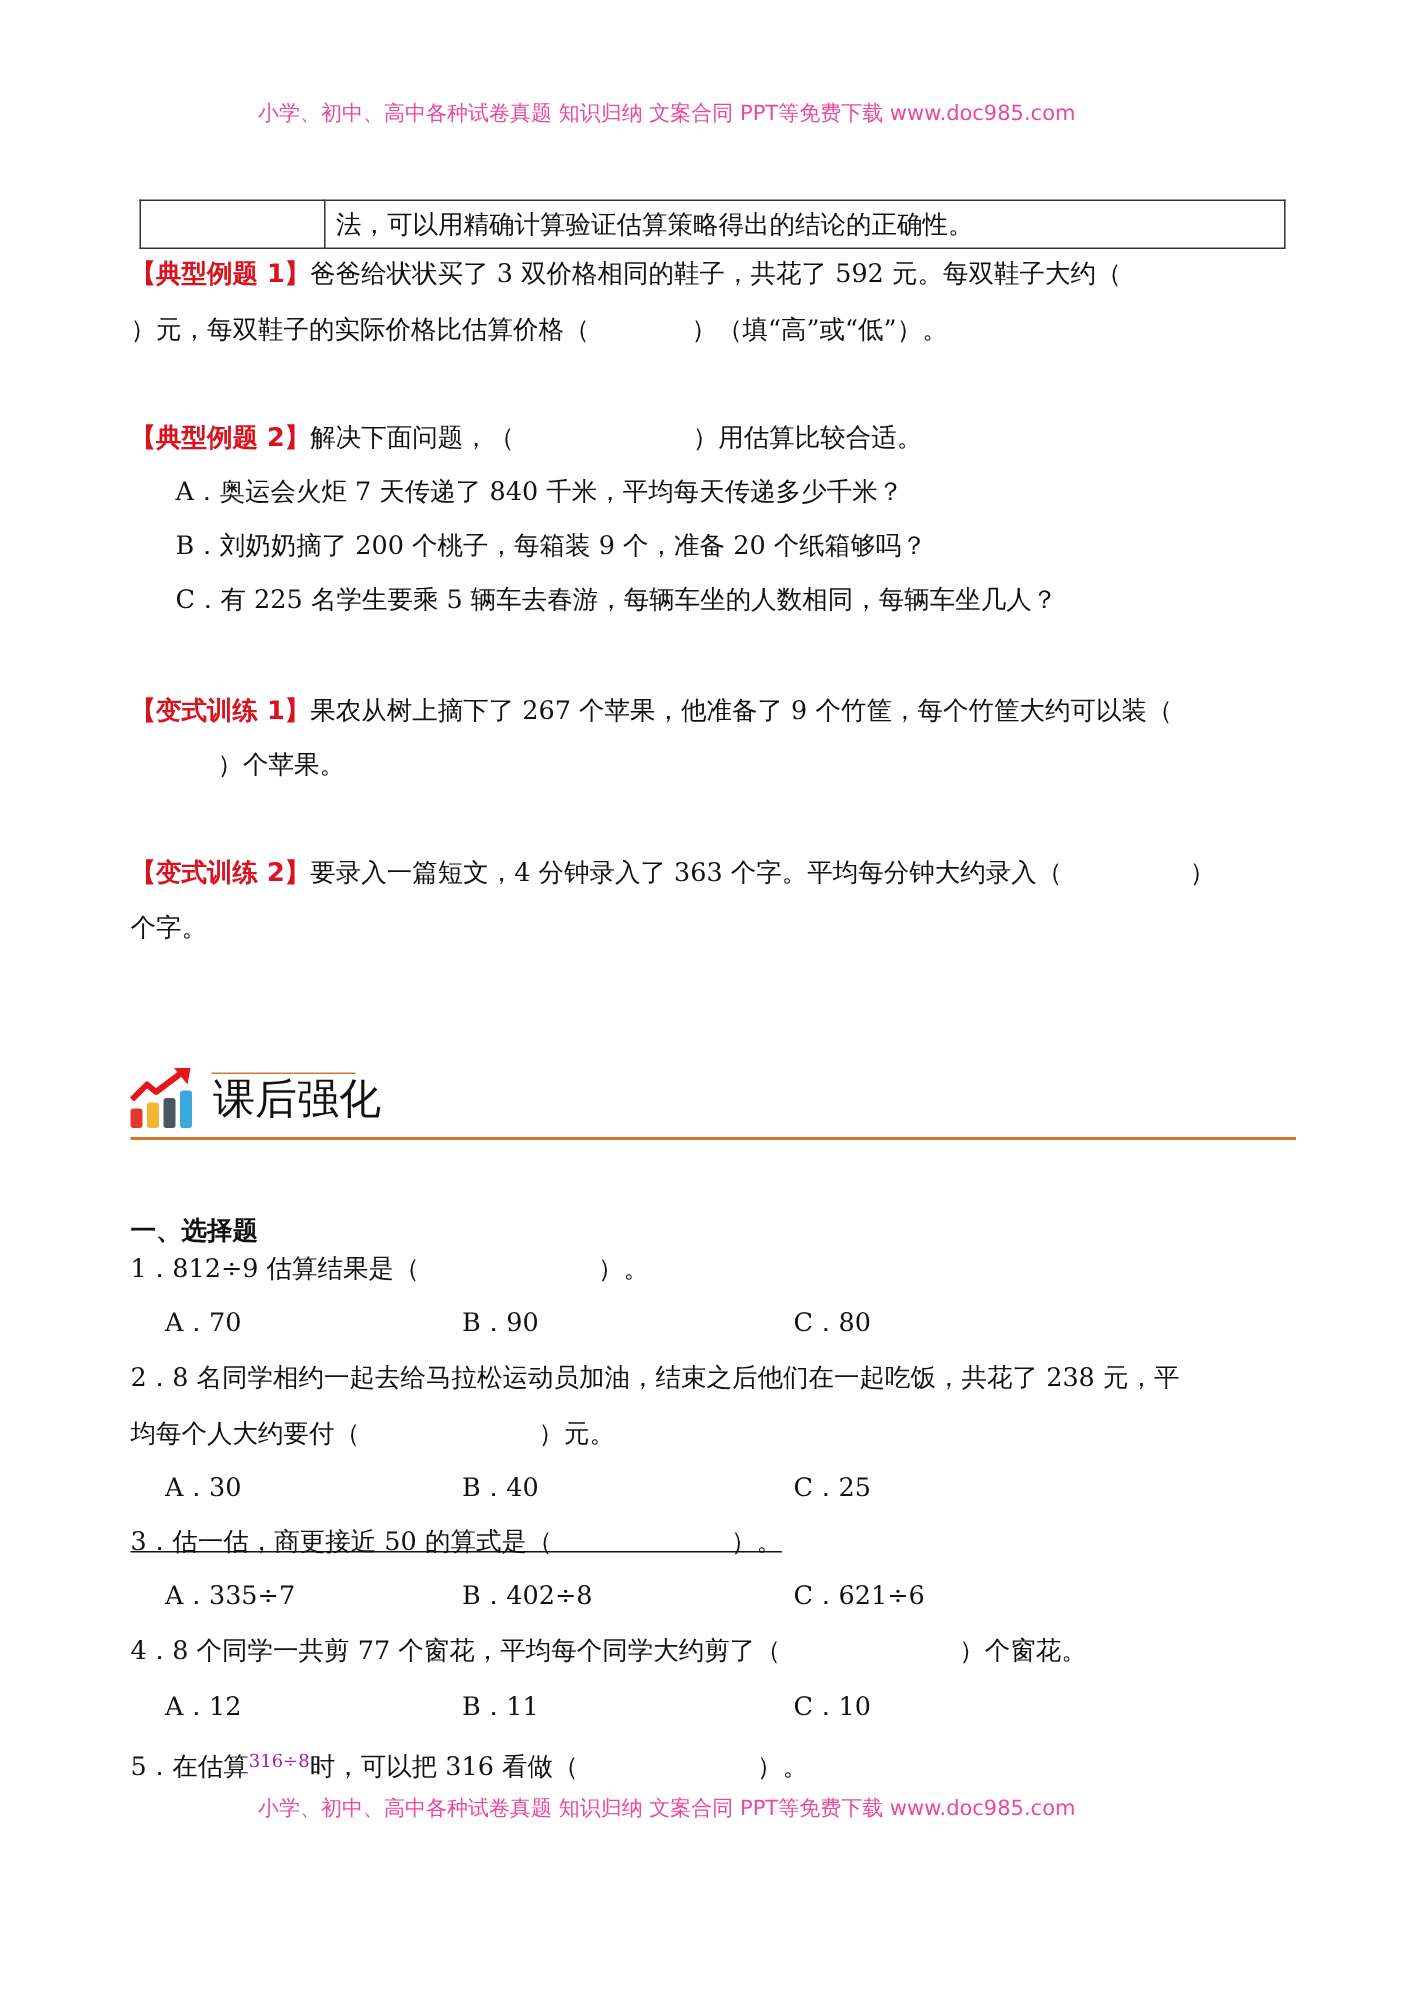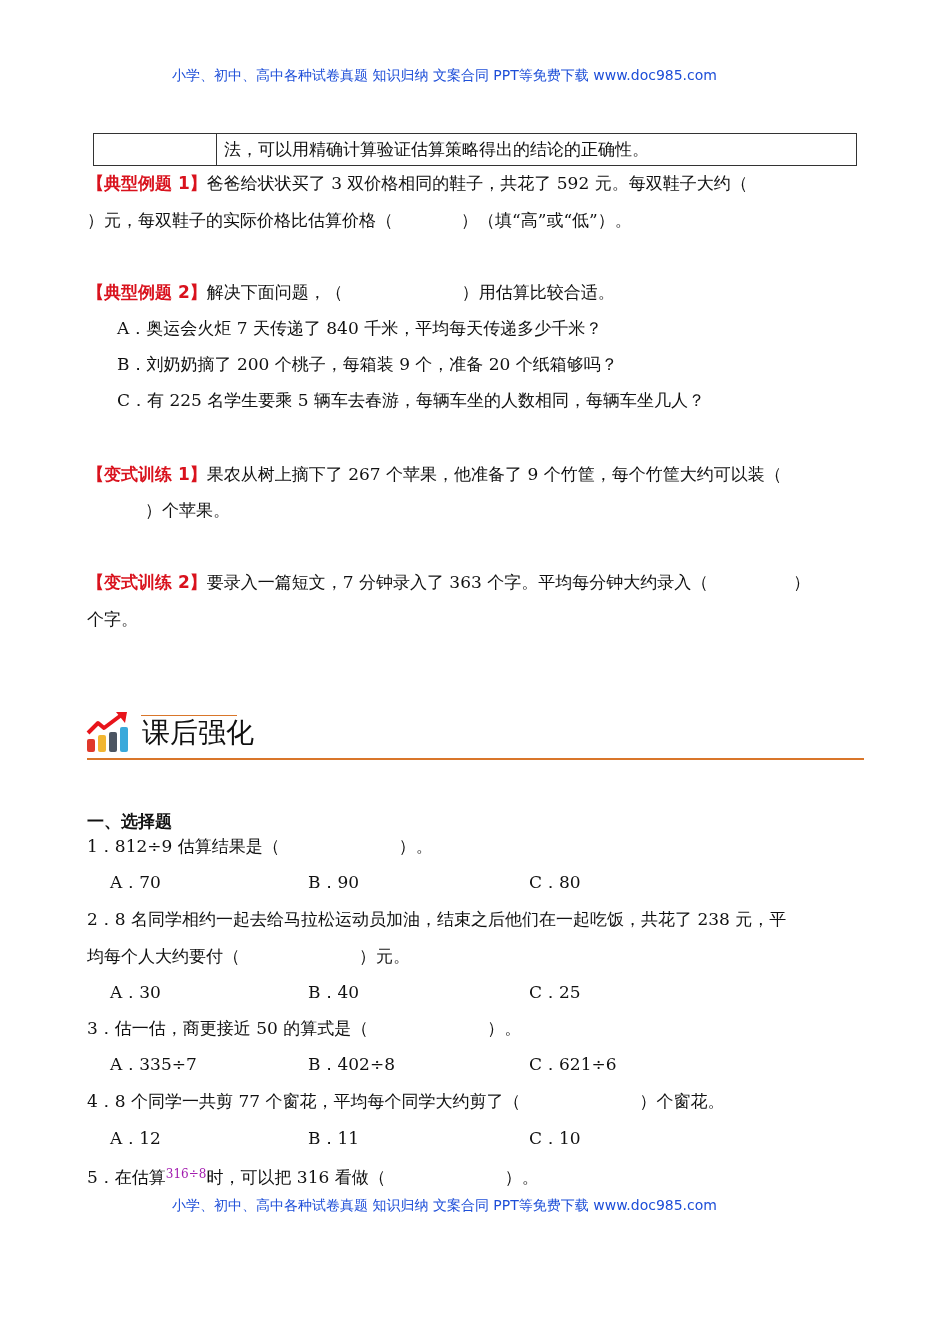--- a/index.html
+++ b/index.html
@@ -1,19 +1,19 @@
 <!DOCTYPE html>
 <html><head>
   <meta charset="utf-8">
   <style>
     * { margin: 0; padding: 0; box-sizing: border-box; }
     html, body { width: 950px; height: 1344px; background: #ffffff; }
     body { position: relative; font-family: "DejaVu Serif", "Liberation Serif", serif; color: #111; overflow: hidden; }
     .abs { position: absolute; white-space: nowrap; }
-    .hdr { font-family: "DejaVu Sans", "Liberation Sans", sans-serif; font-size: 14px; color: #1d4ed8; }
+    .hdr { font-family: "DejaVu Sans", "Liberation Sans", sans-serif; font-size: 14px; color: #ec4899; }
     .line { font-size: 17px; line-height: 22px; }
     .red { color: #d9121d; font-weight: bold; font-family: "DejaVu Sans", "Liberation Sans", sans-serif; }
     table.tbl { position: absolute; left: 93px; top: 133px; width: 764px; height: 33px; border-collapse: collapse; }
     table.tbl td { border: 1px solid #333; font-size: 17px; padding: 0 0 0 7px; vertical-align: middle; }
     .sec-title { font-family: "DejaVu Sans", "Liberation Sans", sans-serif; font-size: 28px; color: #111; }
     .rule { position: absolute; left: 87px; top: 758px; width: 777px; height: 2px; background: #d9762a; }
     .rule-short { position: absolute; left: 141px; top: 715px; width: 96px; height: 1px; background: #d9762a; }
     .bold { font-weight: bold; font-family: "DejaVu Sans", "Liberation Sans", sans-serif; }
     .frac { font-size: 12px; vertical-align: 5px; color: #a21caf; }
   </style>
@@ -42,21 +42,21 @@
 <div class="abs line" style="left:117px; top:317px;">A．奥运会火炬 7 天传递了 840 千米，平均每天传递多少千米？</div>
 <div class="abs line" style="left:117px; top:353px;">B．刘奶奶摘了 200 个桃子，每箱装 9 个，准备 20 个纸箱够吗？</div>
 <div class="abs line" style="left:117px; top:389px;">C．有 225 名学生要乘 5 辆车去春游，每辆车坐的人数相同，每辆车坐几人？</div>
 
 <div class="abs line" style="left:87px; top:463px;">
   <span class="red">【变式训练 1】</span><span>果农从树上摘下了 267 个苹果，他准备了 9 个竹筐，每个竹筐大约可以装（</span>
 </div>
 <div class="abs line" style="left:145px; top:499px;">）个苹果。</div>
 
 <div class="abs line" style="left:87px; top:571px;">
-  <span class="red">【变式训练 2】</span><span>要录入一篇短文，7 分钟录入了 363 个字。平均每分钟大约录入（　　　　　）</span>
+  <span class="red">【变式训练 2】</span><span>要录入一篇短文，4 分钟录入了 363 个字。平均每分钟大约录入（　　　　　）</span>
 </div>
 <div class="abs line" style="left:87px; top:608px;">个字。</div>
 
 <div class="abs" style="left:86px; top:711px; width:44px; height:42px;">
   <svg width="44" height="42" viewBox="0 0 44 42">
     <rect x="1" y="28" width="8" height="13" rx="2" fill="#e0382b"></rect>
     <rect x="12" y="24" width="8" height="17" rx="2" fill="#f2b632"></rect>
     <rect x="23" y="21" width="8" height="20" rx="2" fill="#4c5562"></rect>
     <rect x="34" y="16" width="8" height="25" rx="2" fill="#3aa9db"></rect>
     <polyline points="2,22 12,12 18,17 34,5" fill="none" stroke="#e8141b" stroke-width="4" stroke-linejoin="round"></polyline>
@@ -73,21 +73,21 @@
 <div class="abs line" style="left:110px; top:871px;">A．70</div>
 <div class="abs line" style="left:308px; top:871px;">B．90</div>
 <div class="abs line" style="left:529px; top:871px;">C．80</div>
 
 <div class="abs line" style="left:87px; top:908px;">2．8 名同学相约一起去给马拉松运动员加油，结束之后他们在一起吃饭，共花了 238 元，平</div>
 <div class="abs line" style="left:87px; top:945px;">均每个人大约要付（　　　　　　　）元。</div>
 <div class="abs line" style="left:110px; top:981px;">A．30</div>
 <div class="abs line" style="left:308px; top:981px;">B．40</div>
 <div class="abs line" style="left:529px; top:981px;">C．25</div>
 
-<div class="abs line" style="left:87px; top:1017px;">3．估一估，商更接近 50 的算式是（　　　　　　　）。</div>
+<div class="abs line" style="left:87px; top:1017px;text-decoration:underline;">3．估一估，商更接近 50 的算式是（　　　　　　　）。</div>
 <div class="abs line" style="left:110px; top:1053px;">A．335÷7</div>
 <div class="abs line" style="left:308px; top:1053px;">B．402÷8</div>
 <div class="abs line" style="left:529px; top:1053px;">C．621÷6</div>
 
 <div class="abs line" style="left:87px; top:1090px;text-align:center;">4．8 个同学一共剪 77 个窗花，平均每个同学大约剪了（　　　　　　　）个窗花。</div>
 <div class="abs line" style="left:110px; top:1127px;">A．12</div>
 <div class="abs line" style="left:308px; top:1127px;">B．11</div>
 <div class="abs line" style="left:529px; top:1127px;">C．10</div>
 
 <div class="abs line" style="left:87px; top:1163px;">

